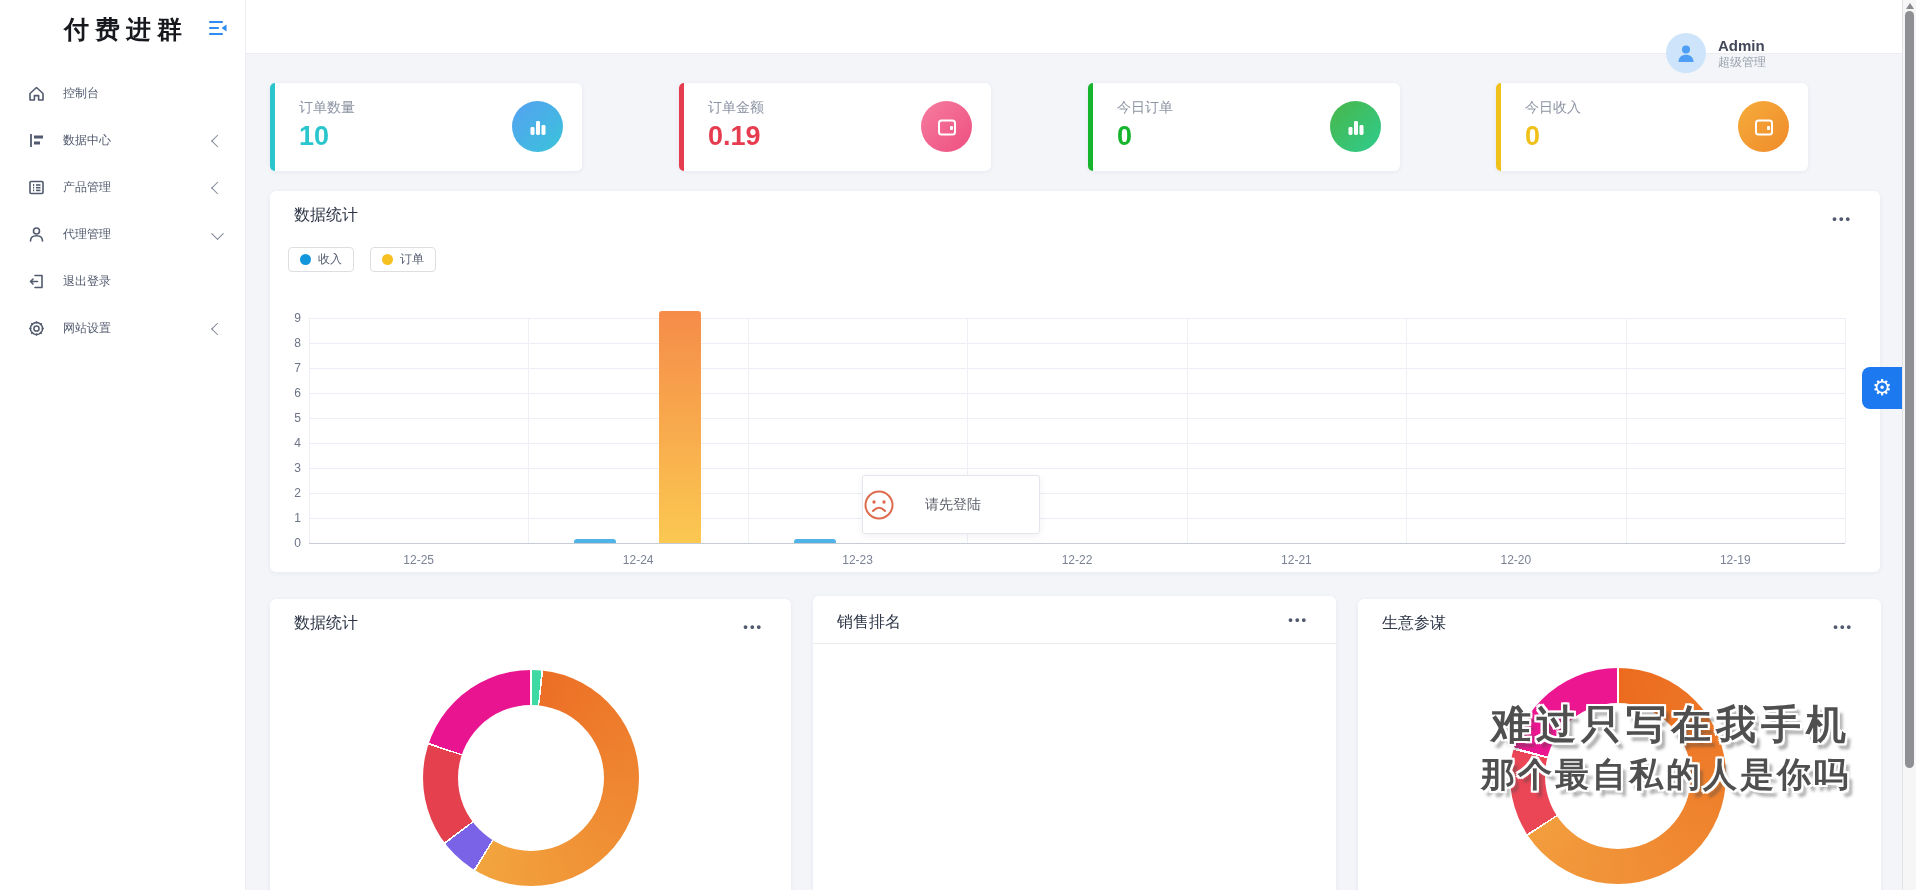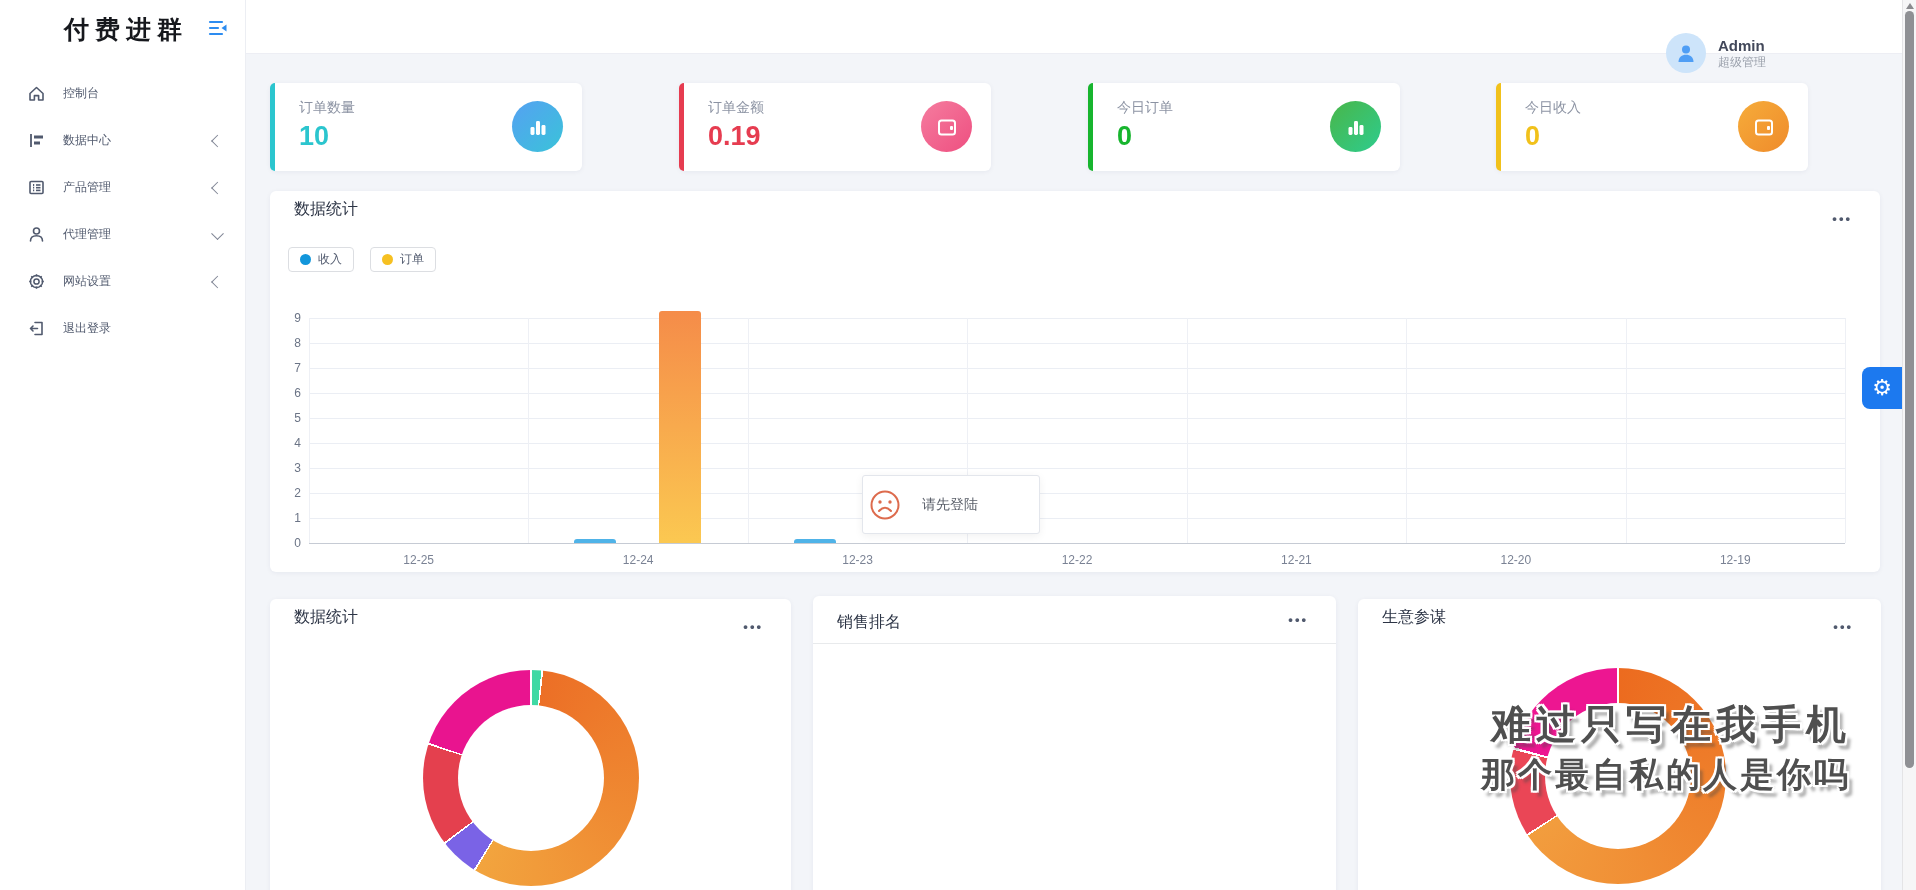--- a/index.html
+++ b/index.html
@@ -36,41 +36,41 @@
                box-shadow:0 1px 5px rgba(20,35,80,.06); }
   .stat-card::before { content:""; position:absolute; left:0; top:0; bottom:0; width:5px;
                        border-radius:6px 0 0 6px; background:var(--accent); }
   .stat-label { position:absolute; left:29px; top:16px; font-size:14px; color:#8c93a3; }
   .stat-value { position:absolute; left:29px; top:38px; font-size:27px; font-weight:bold; color:var(--accent); }
   .stat-ico { position:absolute; right:19px; top:18px; width:51px; height:51px; border-radius:50%;
               display:flex; align-items:center; justify-content:center; }
 
   
   .card { position:absolute; background:#fff; border-radius:6px; box-shadow:0 1px 5px rgba(20,35,80,.06); overflow:hidden; }
-  .card-title { position:absolute; left:24px; top:8px; font-size:16px; color:#2c3445; }
+  .card-title { position:absolute; left:24px; top:14px; font-size:16px; color:#2c3445; }
   .ellipsis { position:absolute; right:28px; top:20px; font-size:13px; font-weight:bold; color:#515a6e;
               letter-spacing:2px; cursor:pointer; }
 
   
   #chart-card { left:270px; top:191px; width:1610px; height:381px; }
   .legend-row { position:absolute; left:18px; top:56px; display:flex; gap:16px; }
   .legend-pill { display:inline-flex; align-items:center; gap:7px; border:1px solid #dcdee2; border-radius:4px;
                  background:#fff; padding:3px 11px; font-size:12px; color:#515a6e; cursor:pointer; }
   .legend-dot { width:11px; height:11px; border-radius:50%; }
   #plot { position:absolute; left:39px; top:127px; width:1536px; height:225px; }
   .hgrid { position:absolute; left:0; width:100%; height:1px; background:#ebeef4; }
   .hgrid.axis { background:#c6cbd4; }
   .vgrid { position:absolute; top:0; width:1px; height:100%; background:#eef0f5; }
   .ytick { position:absolute; left:-34px; width:26px; text-align:right; font-size:12px; color:#6b7486; }
   .xtick { position:absolute; top:235px; width:80px; margin-left:-40px; text-align:center; font-size:12px; color:#7a8294; }
   .bar { position:absolute; bottom:0; }
 
   .tooltip { position:absolute; left:592px; top:284px; width:178px; height:59px; background:#fff;
              border:1px solid #e3e6ec; border-radius:3px; box-shadow:0 2px 8px rgba(0,0,0,.06);
-             display:flex; align-items:center; padding-left:6px; gap:21px; z-index:3; }
+             display:flex; align-items:center; padding-left:0; gap:30px; z-index:3; }
   .tooltip-text { font-size:14px; color:#5a5f69; }
 
   
   #card-donut1 { left:270px; top:599px; width:521px; height:330px; }
   #card-rank   { left:813px; top:596px; width:523px; height:330px; }
   #card-donut2 { left:1358px; top:599px; width:523px; height:330px; }
   .card-head-divider { position:absolute; left:0; top:47px; width:100%; height:1px; background:#e8eaec; }
   .donut { position:absolute; width:216px; height:216px; border-radius:50%; }
   .donut-hole { position:absolute; left:35px; top:35px; width:146px; height:146px; border-radius:50%; background:#fff; }
   #donut1 { left:153px; top:71px; }
@@ -151,37 +151,37 @@
         <svg width="19" height="19" viewBox="0 0 19 19" fill="none" stroke="#515a6e" stroke-width="1.6" stroke-linecap="round">
           <circle cx="9.5" cy="6" r="3"></circle>
           <path d="M3.5 16 C3.5 12.4 6.2 10.8 9.5 10.8 C12.8 10.8 15.5 12.4 15.5 16"></path>
         </svg>
         </span>
       <span>代理管理</span>
       <i class="chev down"></i>
     </div>
     <div class="menu-item">
       <span class="mi-icon">
+        <svg width="19" height="19" viewBox="0 0 19 19" fill="none" stroke="#515a6e" stroke-width="1.6" stroke-linecap="round" stroke-linejoin="round">
+          <path d="M8 3.5 H15 V15.5 H8"></path>
+          <path d="M3.5 9.5 H10.5 M6 7 L3.5 9.5 L6 12"></path>
+        </svg>
+        </span>
+      <span>退出登录</span>
+    </div>
+    <div class="menu-item">
+      <span class="mi-icon">
         <svg width="19" height="19" viewBox="0 0 19 19" fill="none" stroke="#515a6e" stroke-width="1.5">
           <circle cx="9.5" cy="9.5" r="2.6"></circle>
           <path d="M9.5 2.2 V4.4 M9.5 14.6 V16.8 M2.2 9.5 H4.4 M14.6 9.5 H16.8 M4.3 4.3 L5.9 5.9 M13.1 13.1 L14.7 14.7 M14.7 4.3 L13.1 5.9 M5.9 13.1 L4.3 14.7"></path>
           <circle cx="9.5" cy="9.5" r="6.1"></circle>
         </svg>
         </span>
       <span>网站设置</span>
       <i class="chev left"></i>
-    </div>
-    <div class="menu-item">
-      <span class="mi-icon">
-        <svg width="19" height="19" viewBox="0 0 19 19" fill="none" stroke="#515a6e" stroke-width="1.6" stroke-linecap="round" stroke-linejoin="round">
-          <path d="M8 3.5 H15 V15.5 H8"></path>
-          <path d="M3.5 9.5 H10.5 M6 7 L3.5 9.5 L6 12"></path>
-        </svg>
-        </span>
-      <span>退出登录</span>
     </div>
   </nav>
 </aside>
 
 <header class="topbar">
   <div class="admin">
     <span class="avatar">
       <svg width="24" height="24" viewBox="0 0 24 24" fill="#4f9ef5">
         <circle cx="12" cy="8.5" r="4"></circle>
         <path d="M4.5 21 C4.5 15.8 8 13.8 12 13.8 C16 13.8 19.5 15.8 19.5 21 Z"></path>

